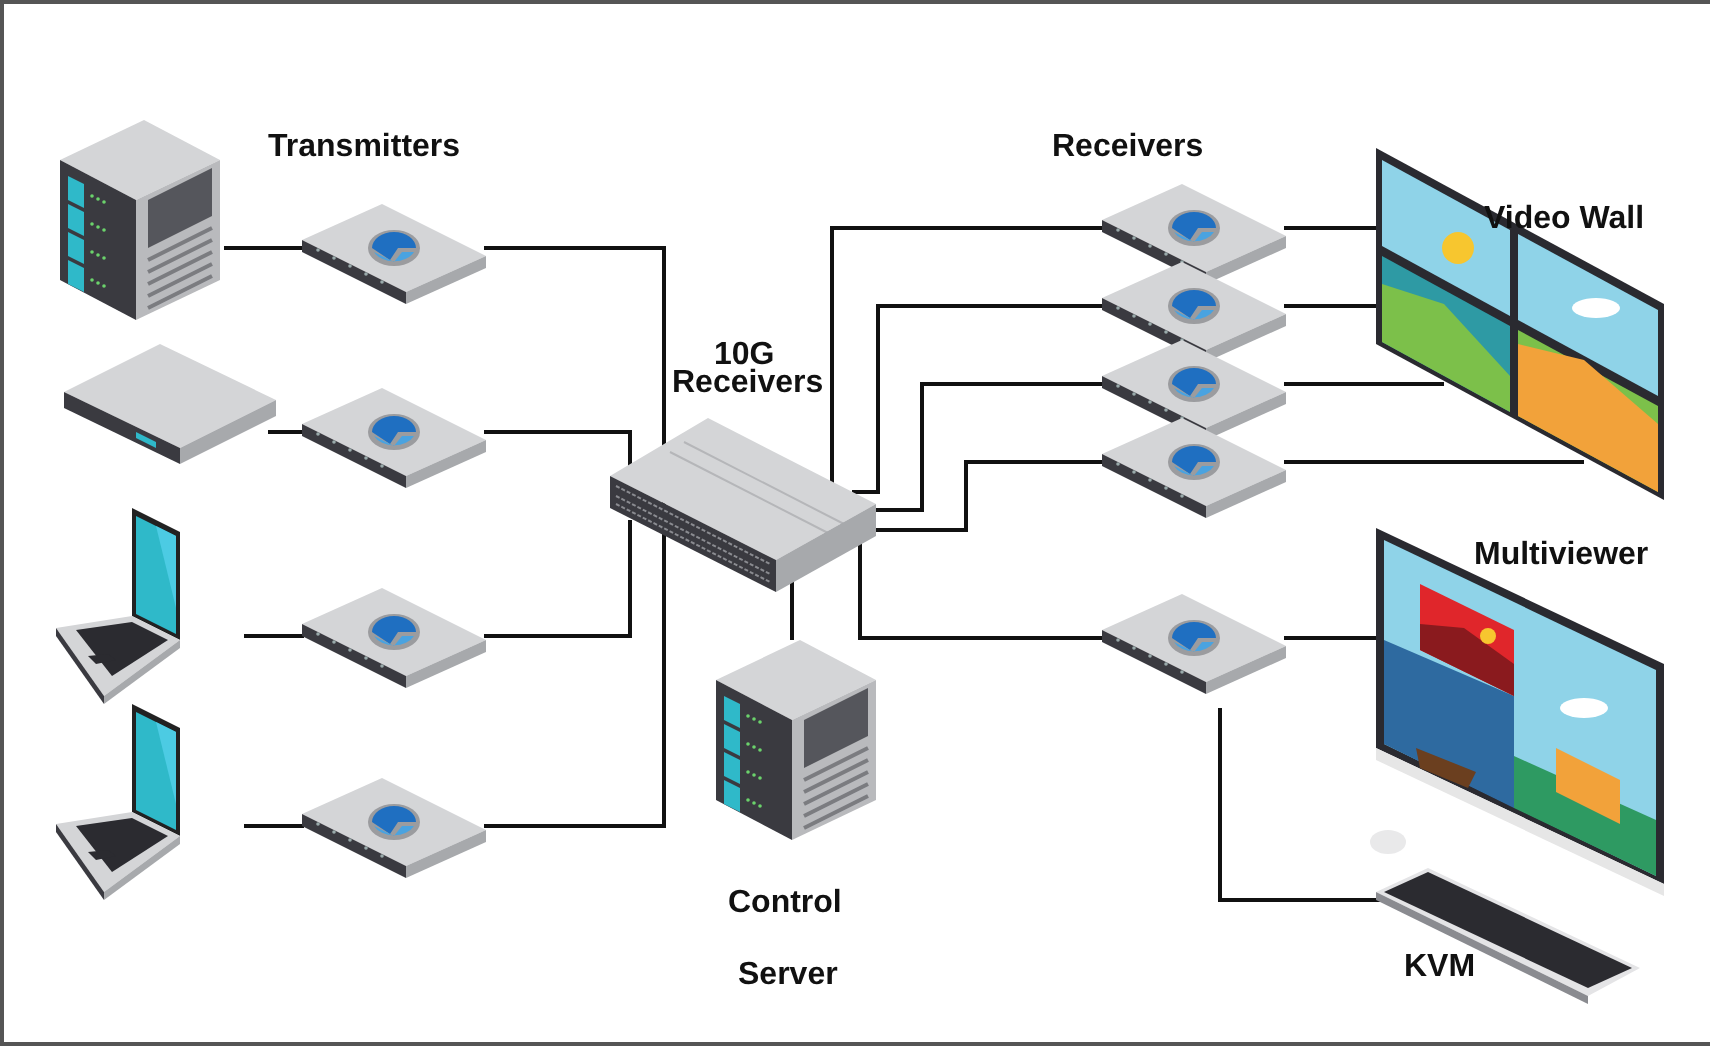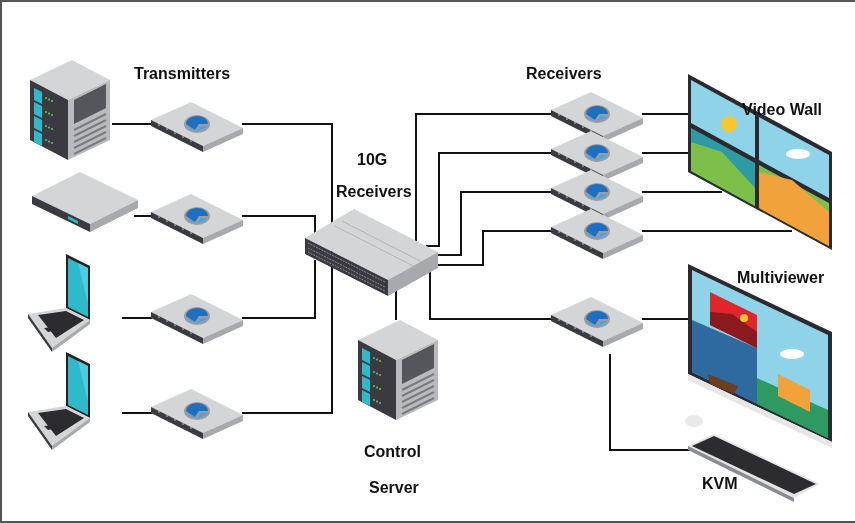--- a/index.html
+++ b/index.html
@@ -159,21 +159,21 @@
 
   <g>
     <polygon points="686,444 712,432 818,482 792,496" fill="#e4e4e6"></polygon>
     <polygon points="690,444 712,434 814,482 792,492" fill="#2b2b30"></polygon>
     <polygon points="686,444 792,496 792,500 686,448" fill="#8a8b90"></polygon>
   </g>
   <ellipse cx="692" cy="419" rx="9" ry="6" fill="#e9e9ea"></ellipse>
 </svg>
 
 <div class="lbl" style="left:132px;top:62px;">Transmitters</div>
-<div class="lbl" style="left:355px;top:148px;">10G</div>
+<div class="lbl" style="left:355px;top:166px;">10G</div>
 <div class="lbl" style="left:334px;top:180px;">Receivers</div>
 <div class="lbl" style="left:524px;top:62px;">Receivers</div>
 <div class="lbl" style="left:740px;top:58px;margin-top:40px;">Video Wall</div>
 <div class="lbl" style="left:735px;top:266px;text-align:center;">Multiviewer</div>
 <div class="lbl" style="left:362px;top:424px;margin-top:16px;">Control</div>
 <div class="lbl" style="left:367px;top:444px;margin-top:32px;">Server</div>
 <div class="lbl" style="left:700px;top:472px;">KVM</div>
 </div>
 
 </body></html>

